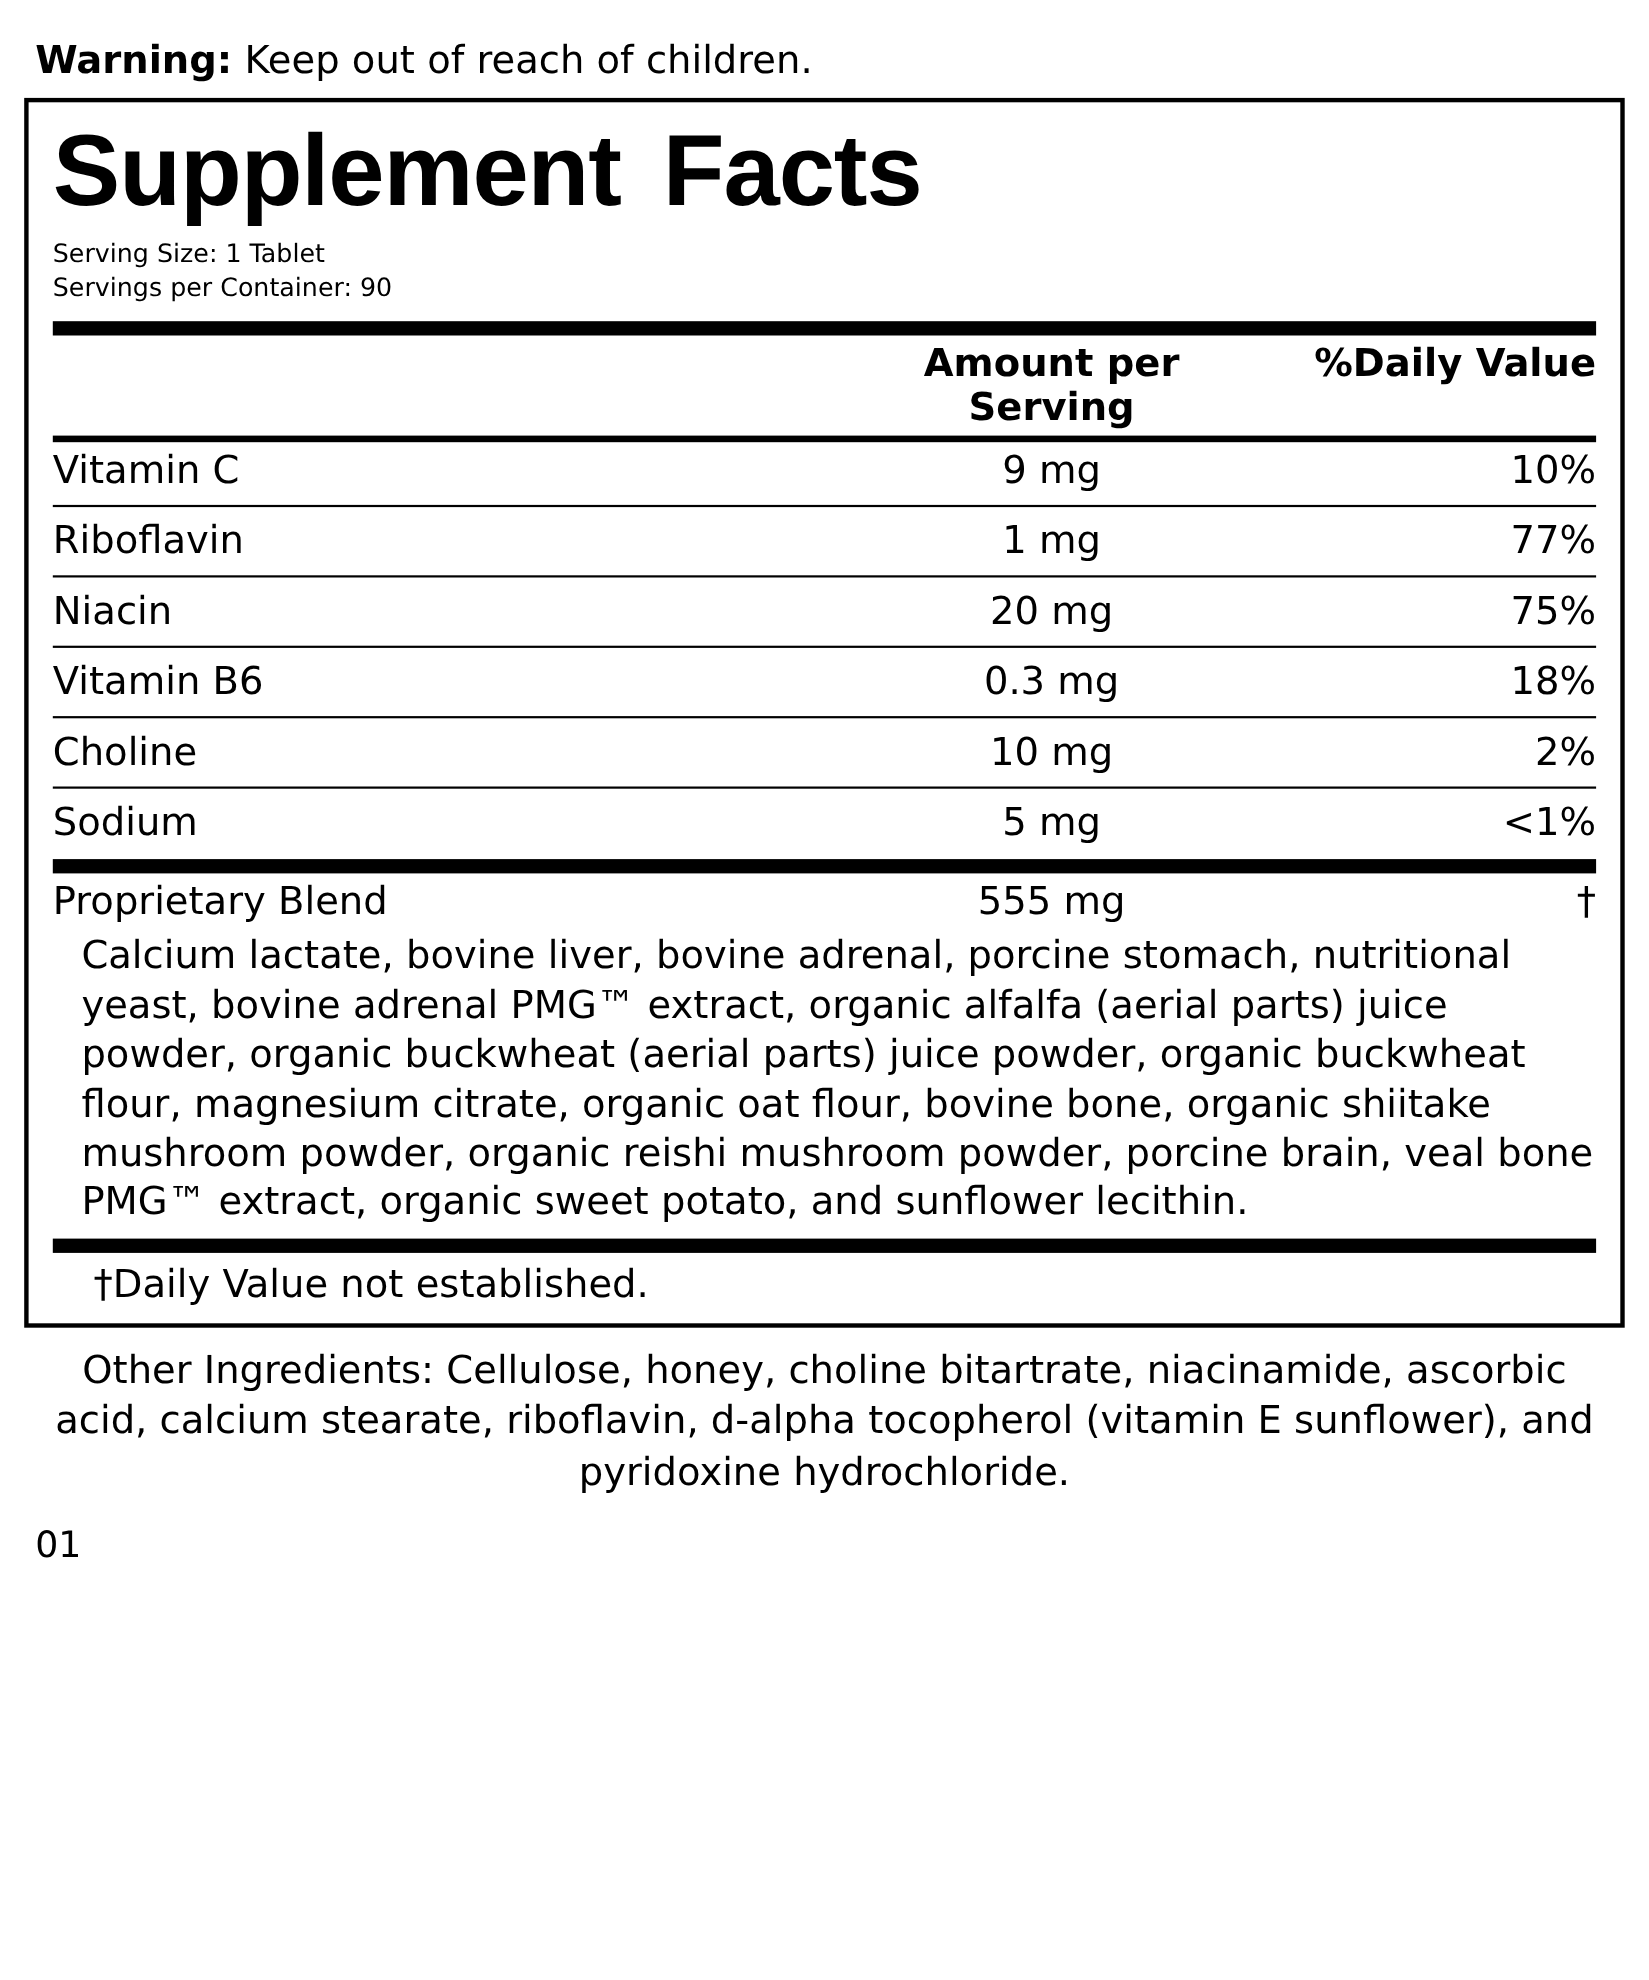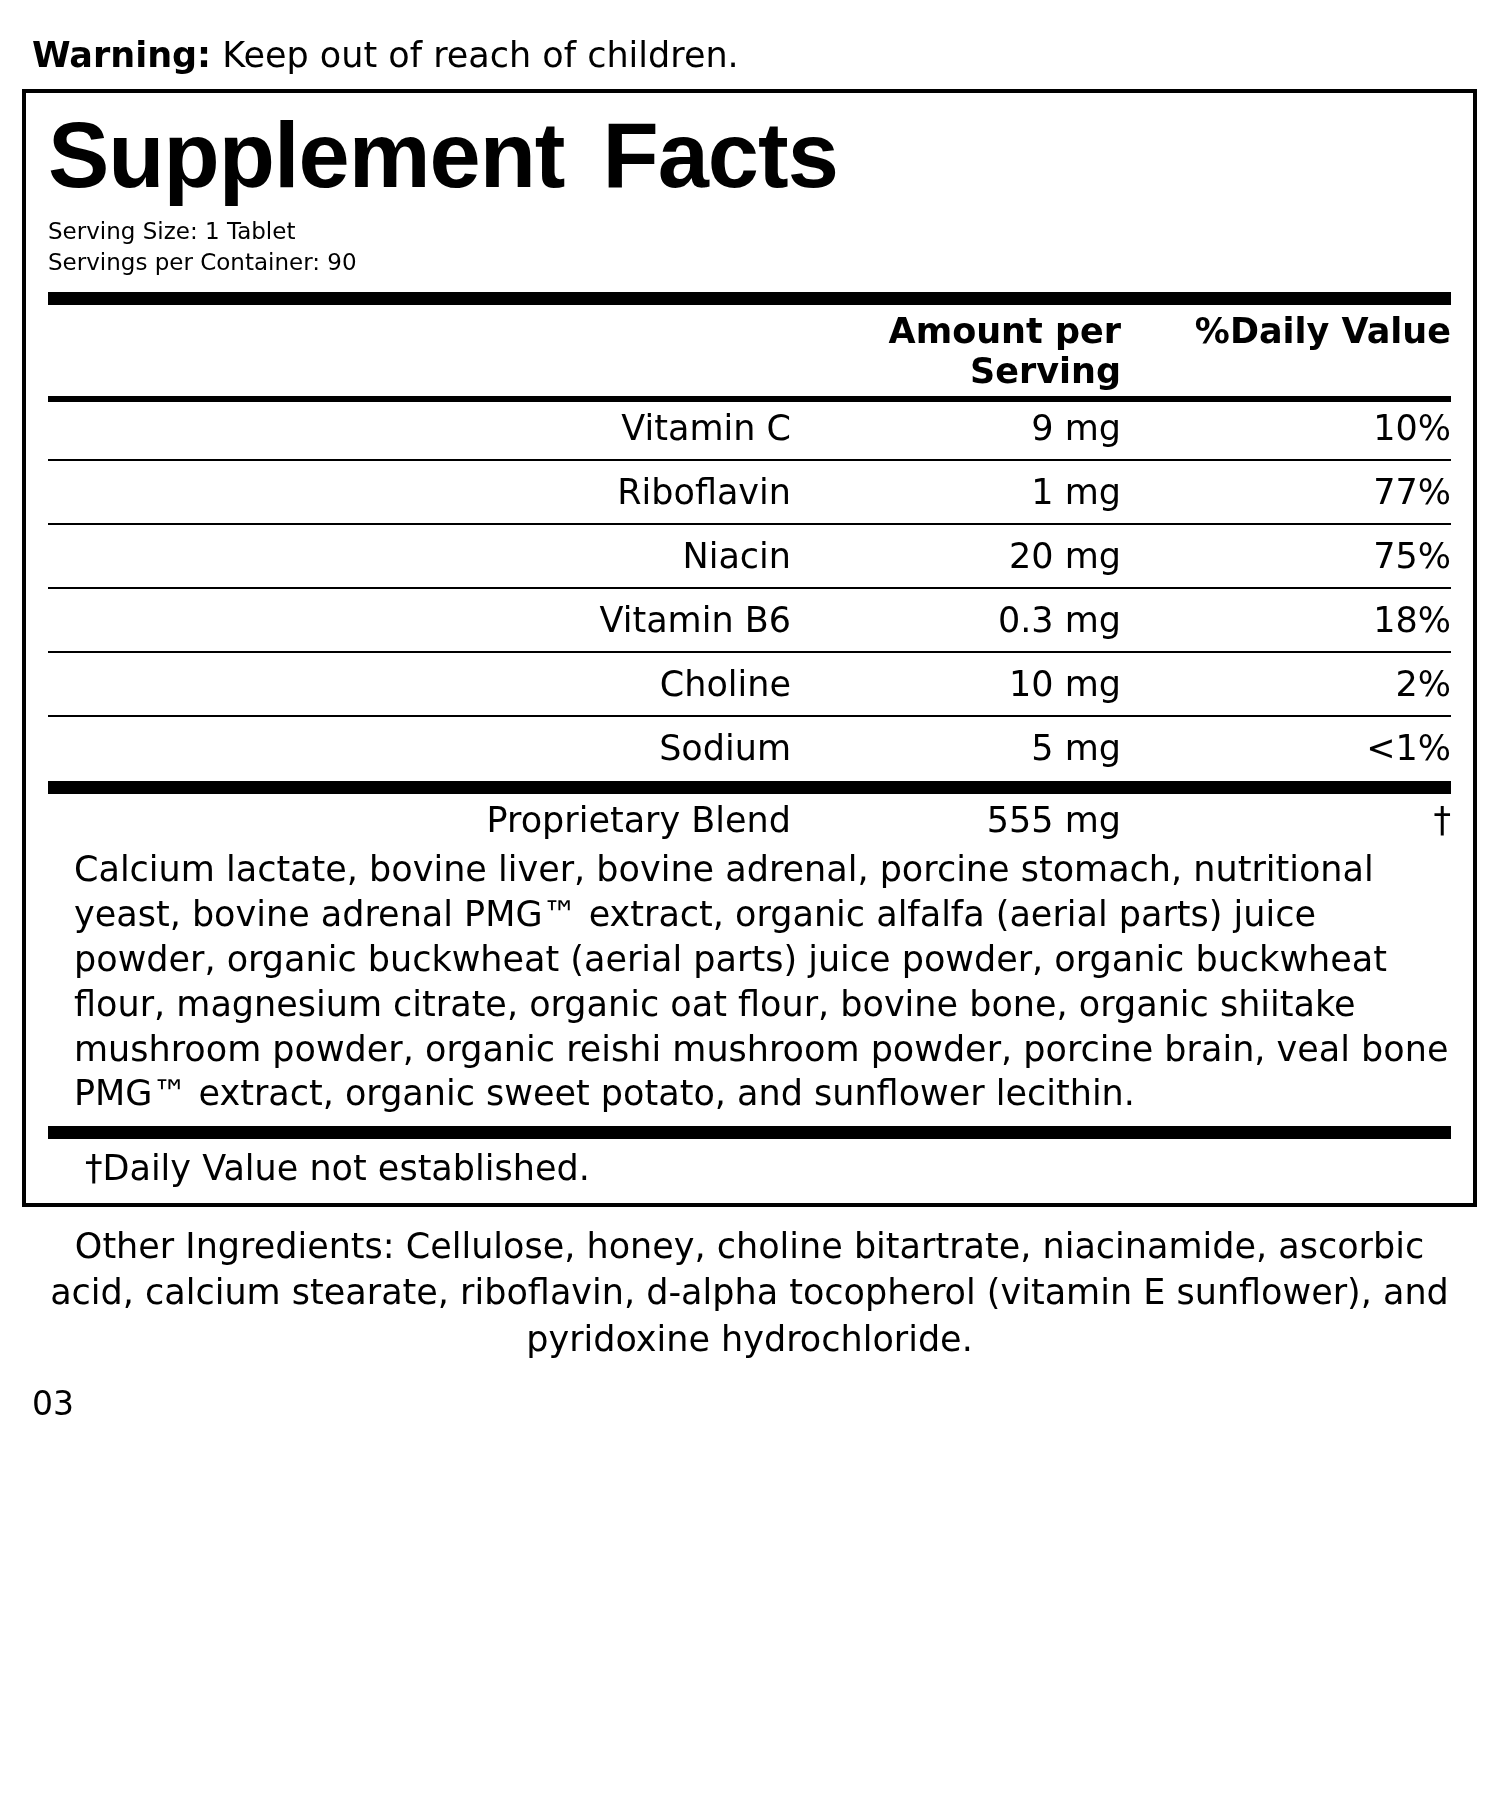--- a/index.html
+++ b/index.html
@@ -69,21 +69,20 @@
   }
 
   table.facts {
     width: 100%;
     border-collapse: collapse;
     font-size: 35px;
   }
   table.facts td {
     padding: 6px 0 5px 0;
     vertical-align: baseline;
-    text-align: right;
   }
   .col-name  { text-align: left; }
   .col-amt   { text-align: center; width: 330px; }
   .col-dv    { text-align: right; width: 330px; }
 
   .hdr td {
     font-weight: bold;
     padding: 10px 0 10px 0;
   }
 
@@ -227,15 +226,15 @@
 
     <div class="blend-desc">Calcium lactate, bovine liver, bovine adrenal, porcine stomach, nutritional yeast, bovine adrenal PMG™ extract, organic alfalfa (aerial parts) juice powder, organic buckwheat (aerial parts) juice powder, organic buckwheat flour, magnesium citrate, organic oat flour, bovine bone, organic shiitake mushroom powder, organic reishi mushroom powder, porcine brain, veal bone PMG™ extract, organic sweet potato, and sunflower lecithin.</div>
 
     <div class="rule-thick" style="margin-top:4px"></div>
 
     <div class="footnote">†Daily Value not established.</div>
   </div>
 
   <div class="other-ing">Other Ingredients: Cellulose, honey, choline bitartrate, niacinamide, ascorbic acid, calcium stearate, riboflavin, d-alpha tocopherol (vitamin E sunflower), and pyridoxine hydrochloride.</div>
 
-  <div class="code">03</div>
+  <div class="code">01</div>
 
 </div>
 
 </body></html>

